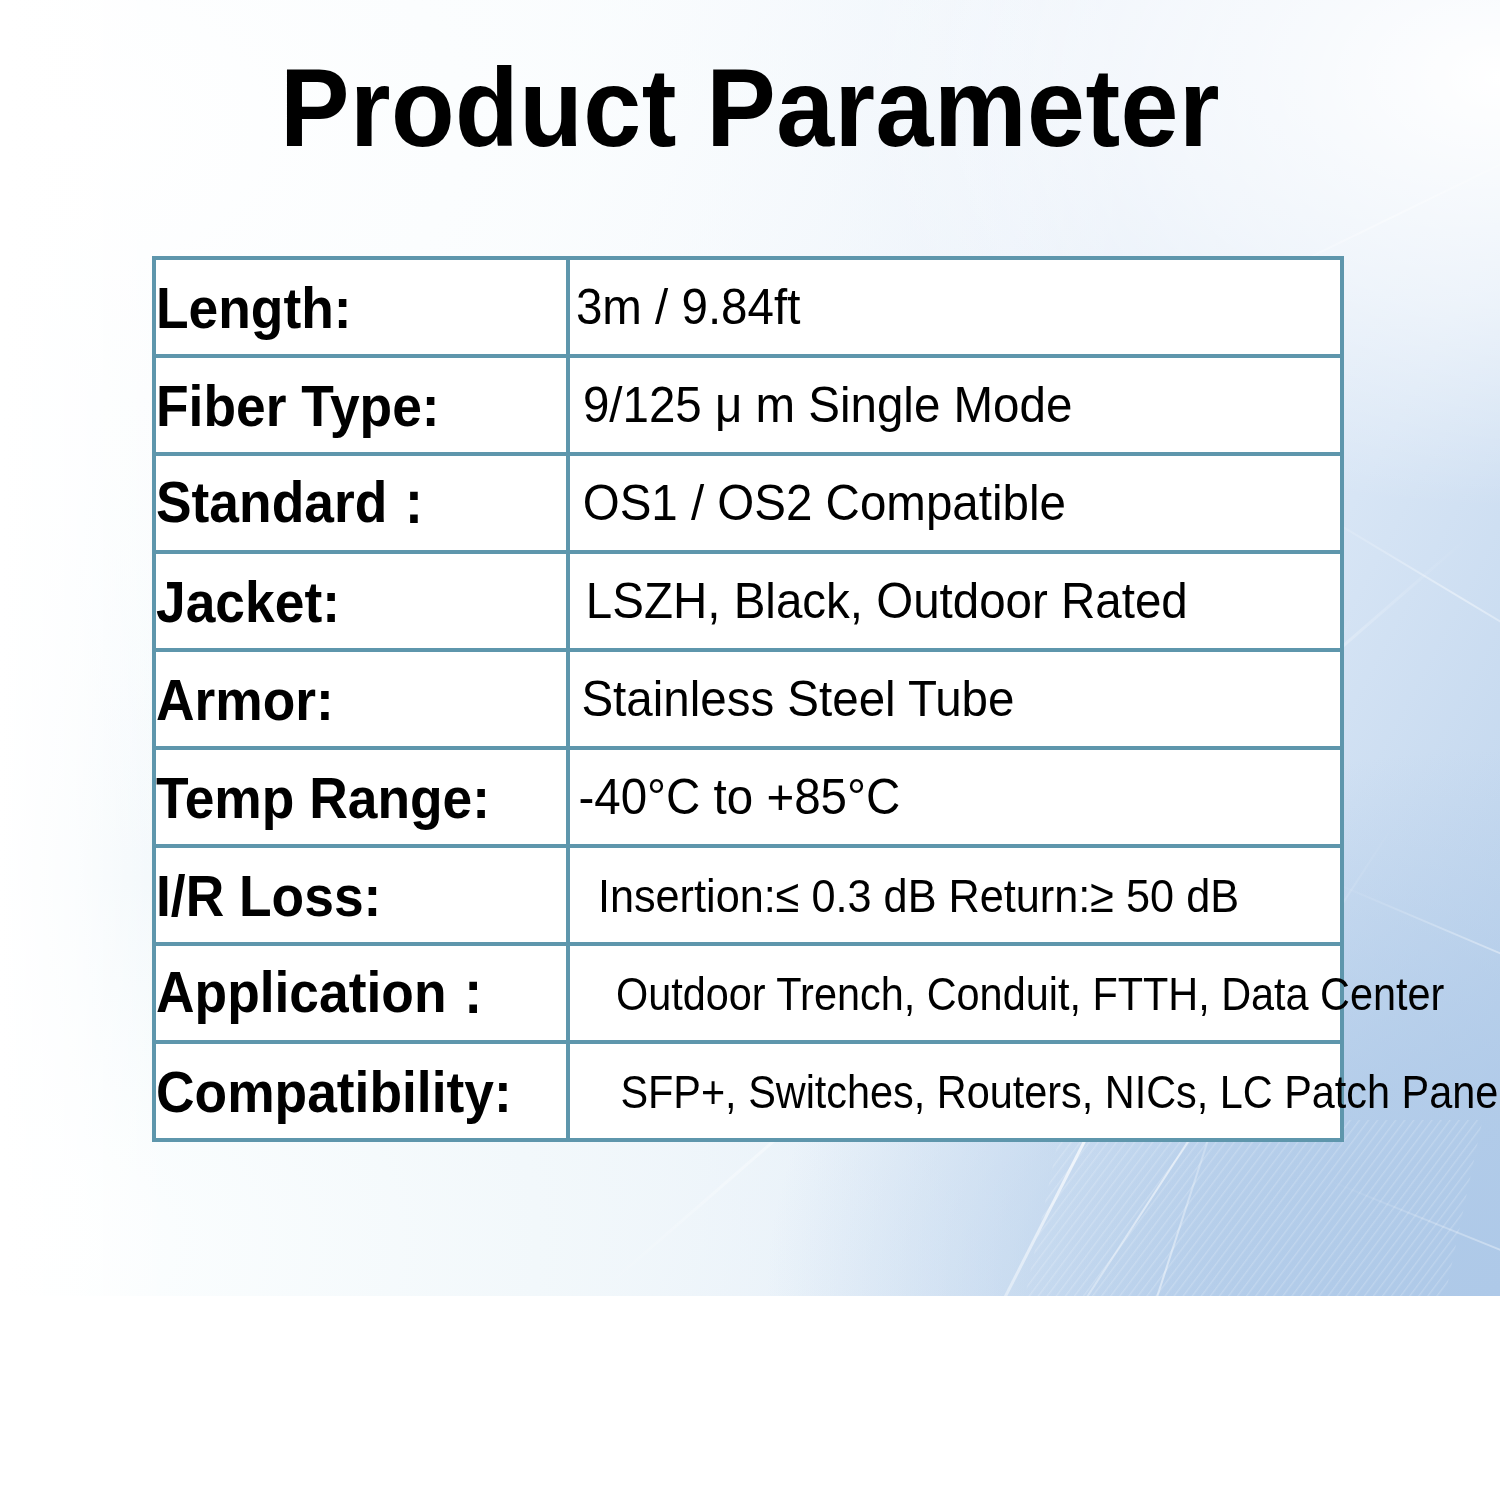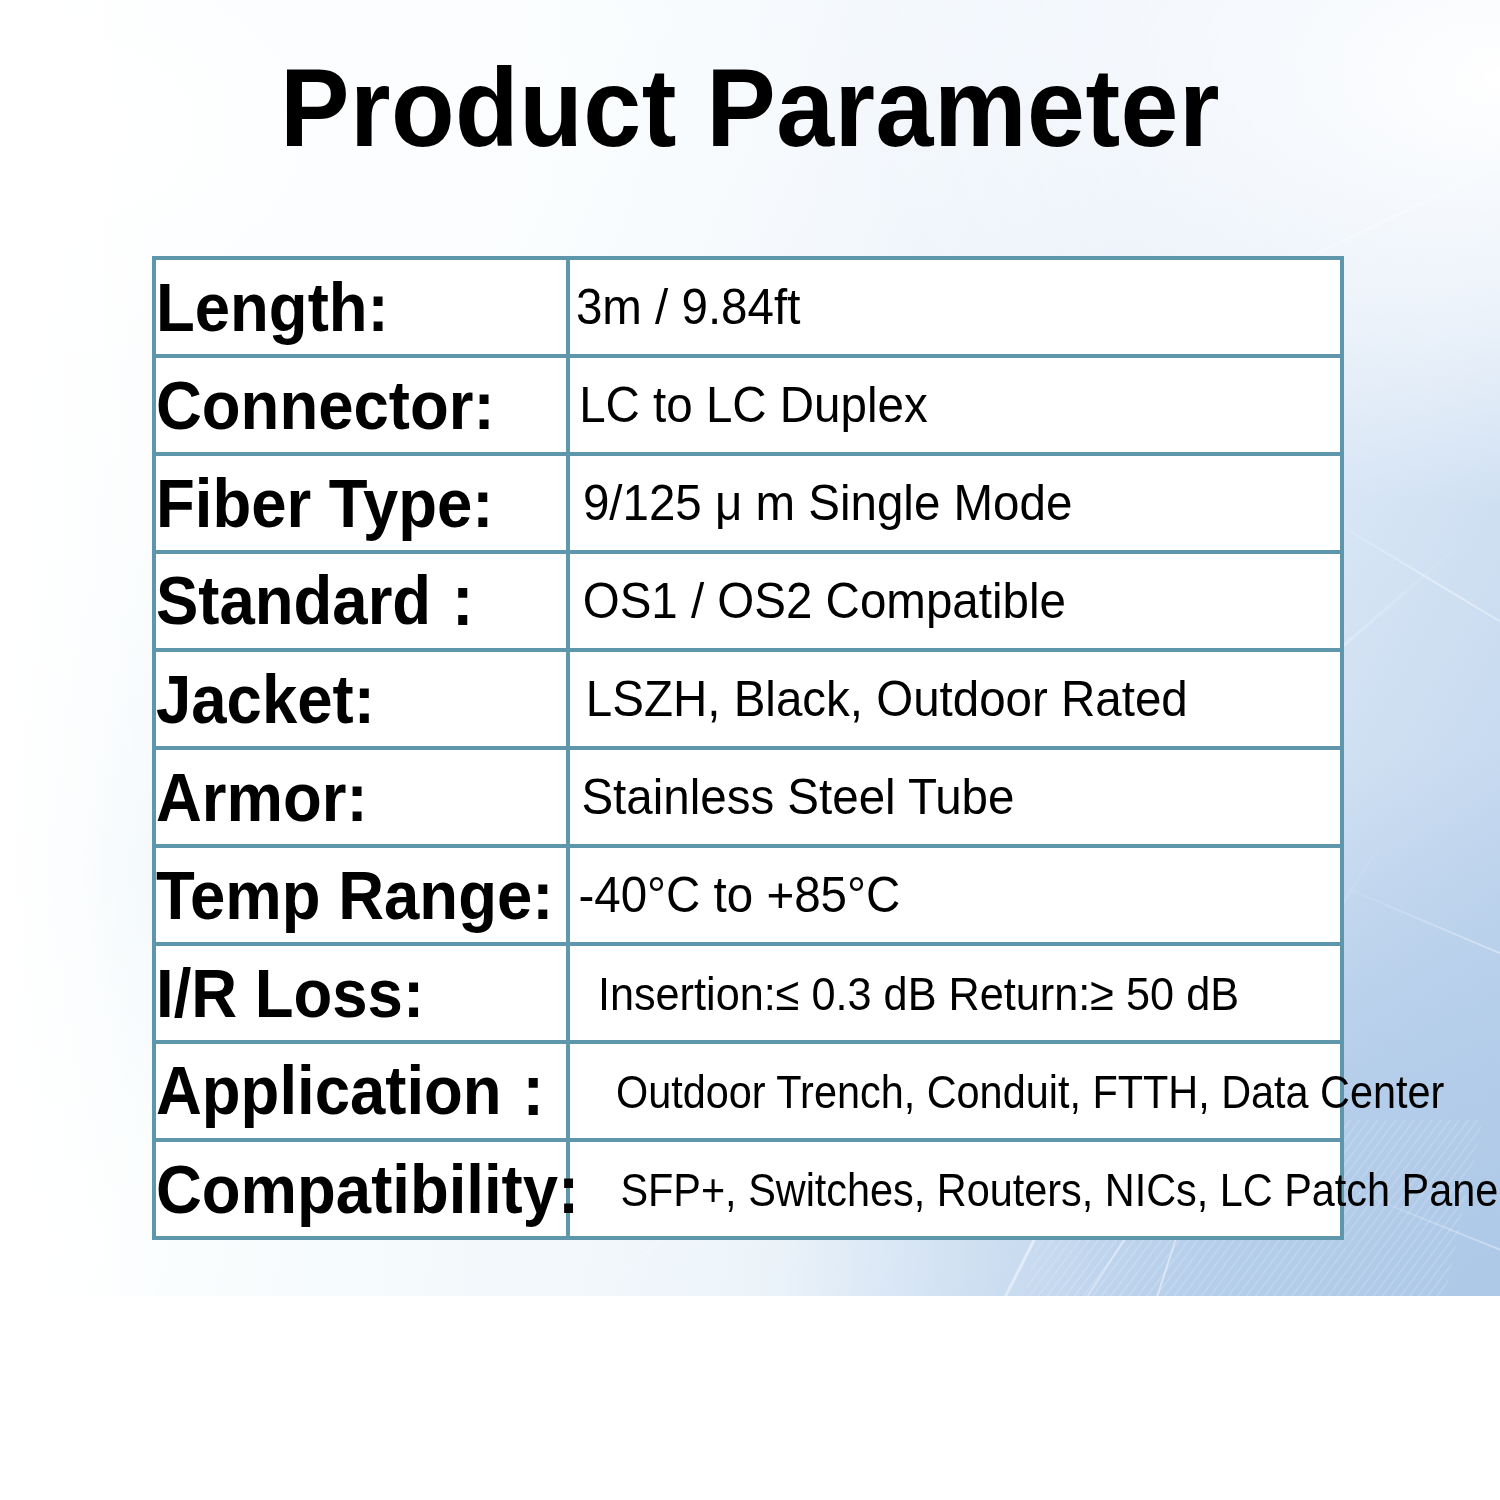--- a/index.html
+++ b/index.html
@@ -113,21 +113,21 @@
     height: 94px;
     padding: 0;
     background: #ffffff;
     vertical-align: middle;
   }
   td.k {
     width: 410px;
     padding-left: 44px;
     text-align: left;
     font-weight: bold;
-    font-size: 69px;
+    font-size: 58px;
     color: #000000;
     white-space: nowrap;
   }
   td.v {
     font-weight: normal;
     font-size: 50px;
     color: #000000;
     white-space: nowrap;
     padding: 0 8px;
   }
@@ -161,24 +161,20 @@
 
   <table id="spec-table">
     <tbody>
 
       <tr data-row="0">
         <td class="k"><span class="shrink-k">Length:</span></td>
         <td class="v"><span class="shrink-v">3m / 9.84ft</span></td>
       </tr>
 
 
-      <tr data-row="2">
-        <td class="k"><span class="shrink-k">Connector:</span></td>
-        <td class="v"><span class="shrink-v">LC to LC Duplex</span></td>
-      </tr>
 
       <tr data-row="3">
         <td class="k"><span class="shrink-k">Fiber Type:</span></td>
         <td class="v"><span class="shrink-v">9/125 μ m Single Mode</span></td>
       </tr>
 
       <tr data-row="4">
         <td class="k"><span class="shrink-k">Standard：</span></td>
         <td class="v"><span class="shrink-v">OS1 / OS2 Compatible</span></td>
       </tr>

